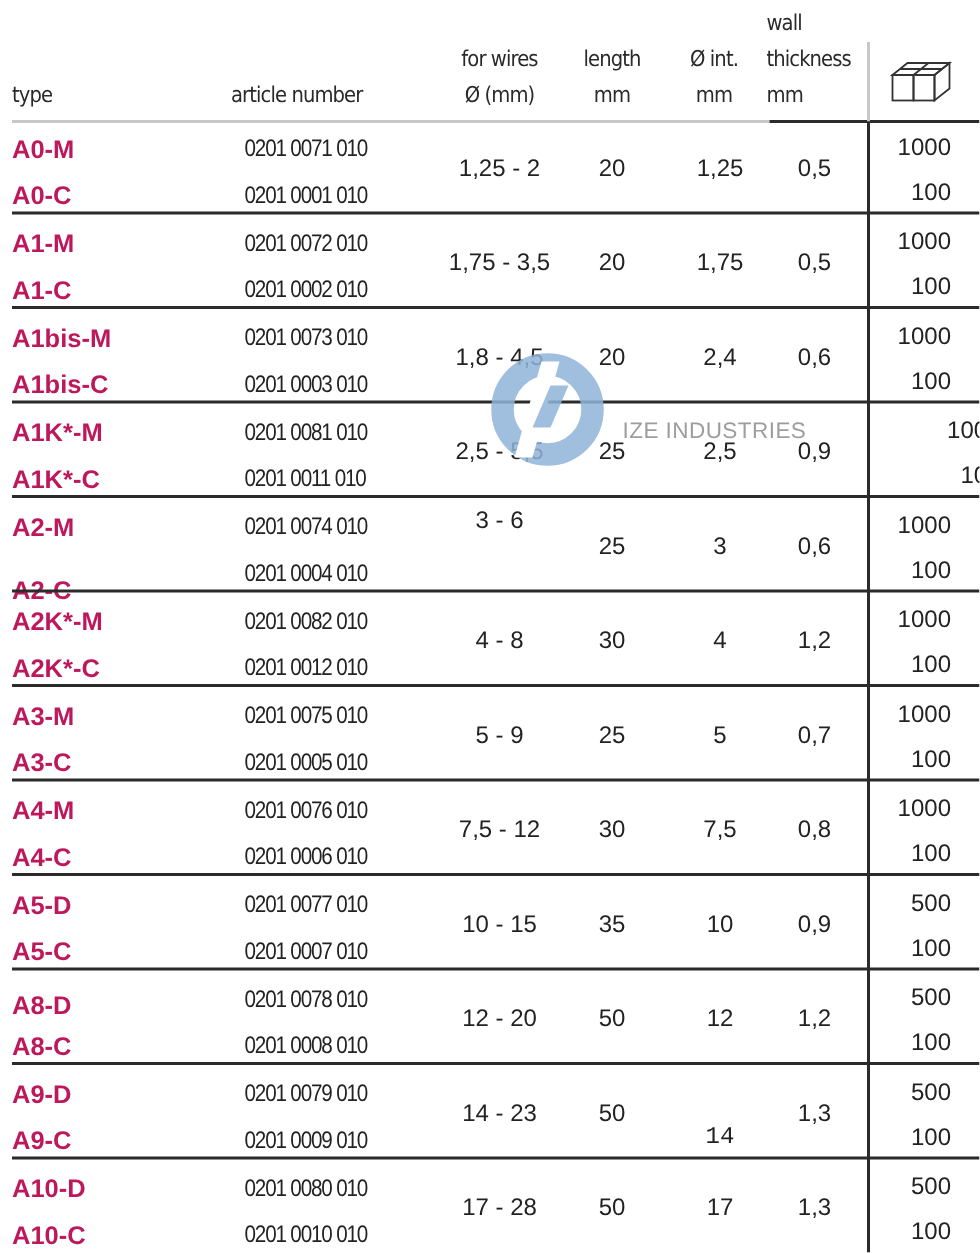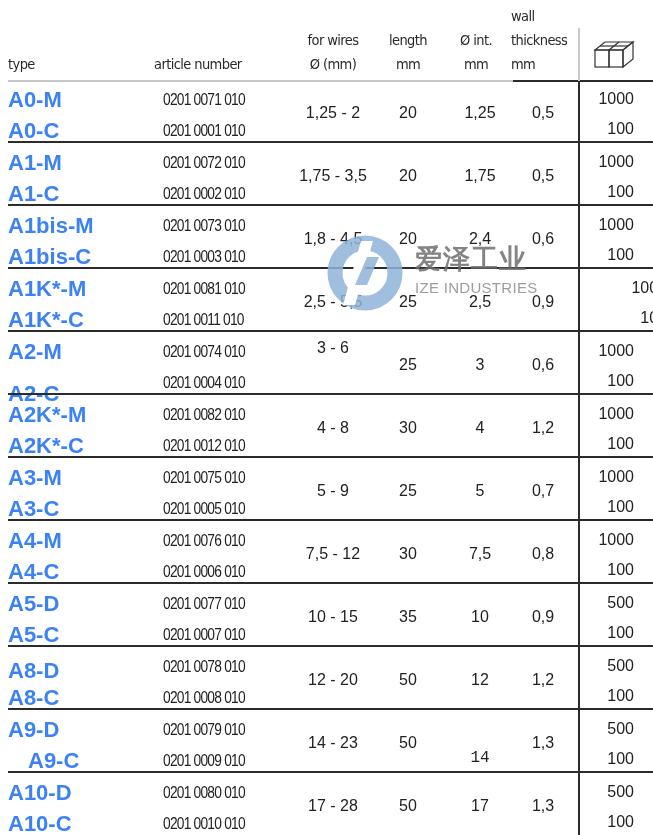--- a/index.html
+++ b/index.html
@@ -7,21 +7,21 @@
          font-family: "Liberation Sans", sans-serif; color: #1a1a1a; }
   .hdr { position: absolute; font-family: "DejaVu Sans Condensed", "Liberation Sans Narrow", "Liberation Sans", sans-serif;
          font-size: 14.5px; line-height: 24px; color: #2a2a2a; transform-origin: left top; }
   .hdr span { display: block; }
   .cond { font-stretch: condensed; letter-spacing: -0.6px; }
   .hline-light { position: absolute; height: 1.5px; background: #c8c8c8; }
   .hline-dark { position: absolute; height: 1.5px; background: #2b2b2b; }
   .vline { position: absolute; width: 1.5px; }
   .group { position: absolute; left: 0; width: 653px; height: 63px; }
   .cell { position: absolute; font-size: 16px; line-height: 20px; white-space: nowrap; }
-  .type { left: 8px; font-weight: bold; font-size: 22px; color: #3b82f6; }
+  .type { left: 8px; font-weight: bold; font-size: 17px; color: #be185d; }
   .art { left: 163px; font-size: 16px; letter-spacing: -0.9px; color: #222;
          font-family: "Liberation Sans", sans-serif; transform: scaleX(0.86); transform-origin: left center; }
   .num { transform: translateX(-50%); color: #222; }
   .qty { right: 19px; text-align: right; color: #222; }
   .watermark { position: absolute; left: 327px; top: 235px; width: 220px; height: 80px; pointer-events: none; }
   .wm-text-cn { position: absolute; left: 88px; top: 6px; font-size: 27px; font-weight: bold; color: rgba(110,110,110,0.85);
                 letter-spacing: 1px; font-family: "DejaVu Sans", sans-serif; }
   .wm-text-en { position: absolute; left: 88px; top: 44px; font-size: 15px; color: rgba(140,140,140,0.85);
                 letter-spacing: 0.3px; font-family: "Liberation Sans", sans-serif; }
 </style>
@@ -196,21 +196,21 @@
       <div class="cell num" style="top: 21px; left: 333px;">12 - 20</div>
       <div class="cell num" style="top: 21px; left: 408px;">50</div>
       <div class="cell num" style="top: 21px; left: 480px;">12</div>
       <div class="cell num" style="top: 21px; left: 543px;">1,2</div>
       <div class="cell qty" style="top: 7px;">500</div>
       <div class="cell qty" style="top: 37px;">100</div>
     </div>
     <div class="hline-dark" style="left: 8px; width: 645px; top: 708px;"></div>
     <div class="group" style="top: 712px;">
       <div class="cell type" style="top: 8px;">A9-D</div>
-      <div class="cell type" style="top: 39px; margin-left: 20px;">A9-C</div>
+      <div class="cell type" style="top: 39px;">A9-C</div>
       <div class="cell art" style="top: 8px;">0201 0079 010</div>
       <div class="cell art" style="top: 39px;">0201 0009 010</div>
       <div class="cell num" style="top: 21px; left: 333px;">14 - 23</div>
       <div class="cell num" style="top: 21px; left: 408px;">50</div>
       <div class="cell num" style="top: 36px; left: 480px; font-family: Liberation Mono, monospace;">14</div>
       <div class="cell num" style="top: 21px; left: 543px;">1,3</div>
       <div class="cell qty" style="top: 7px;">500</div>
       <div class="cell qty" style="top: 37px;">100</div>
     </div>
     <div class="hline-dark" style="left: 8px; width: 645px; top: 771px;"></div>
@@ -227,15 +227,14 @@
       <div class="cell qty" style="top: 37px;">100</div>
     </div>
   </div>
 
 <div class="watermark">
   <svg style="position:absolute; left:0; top:0;" width="76" height="76" viewBox="0 0 76 76">
     <circle cx="38" cy="38" r="30" fill="none" stroke="#8fb4d9" stroke-width="15" opacity="0.85"></circle>
     <polygon points="34,6 46,6 28,70 16,70" fill="#ffffff"></polygon>
     <polygon points="40,22 52,22 40,50 28,50" fill="#8fb4d9" opacity="0.85"></polygon>
   </svg>
-  <div class="wm-text-cn">爱泽工业</div>
   <div class="wm-text-en">IZE INDUSTRIES</div>
 </div>
 
 </body></html>

